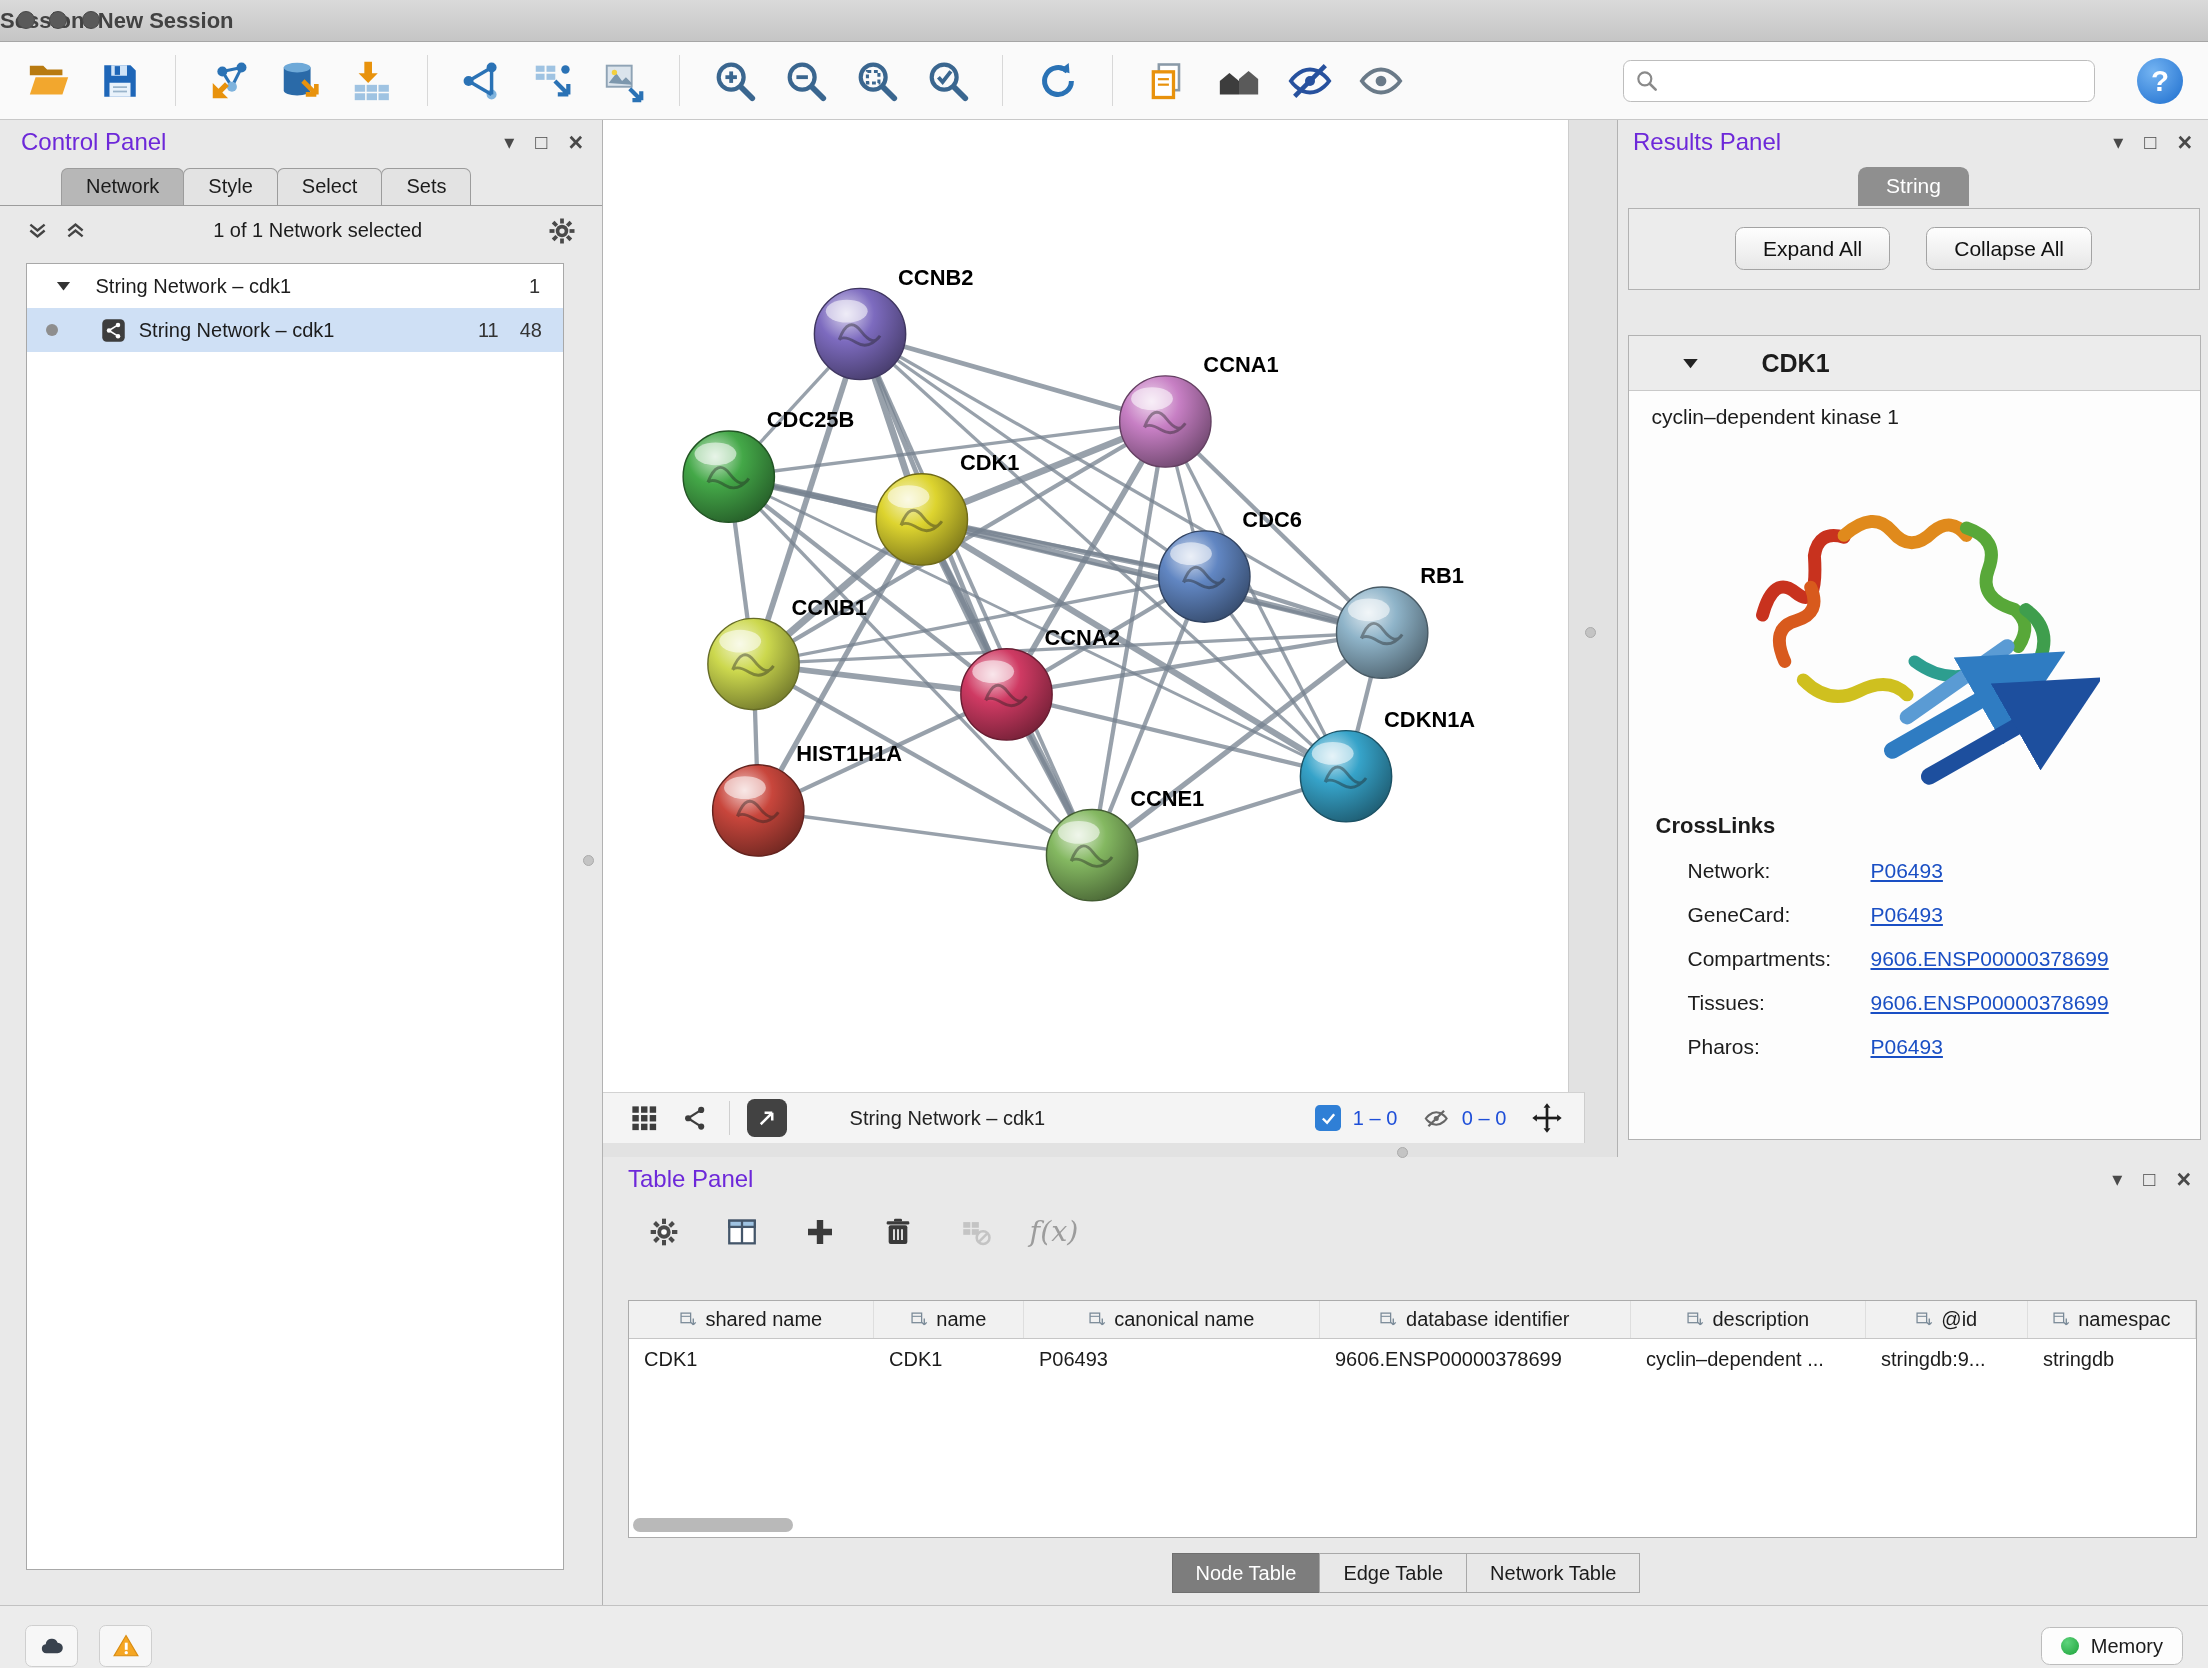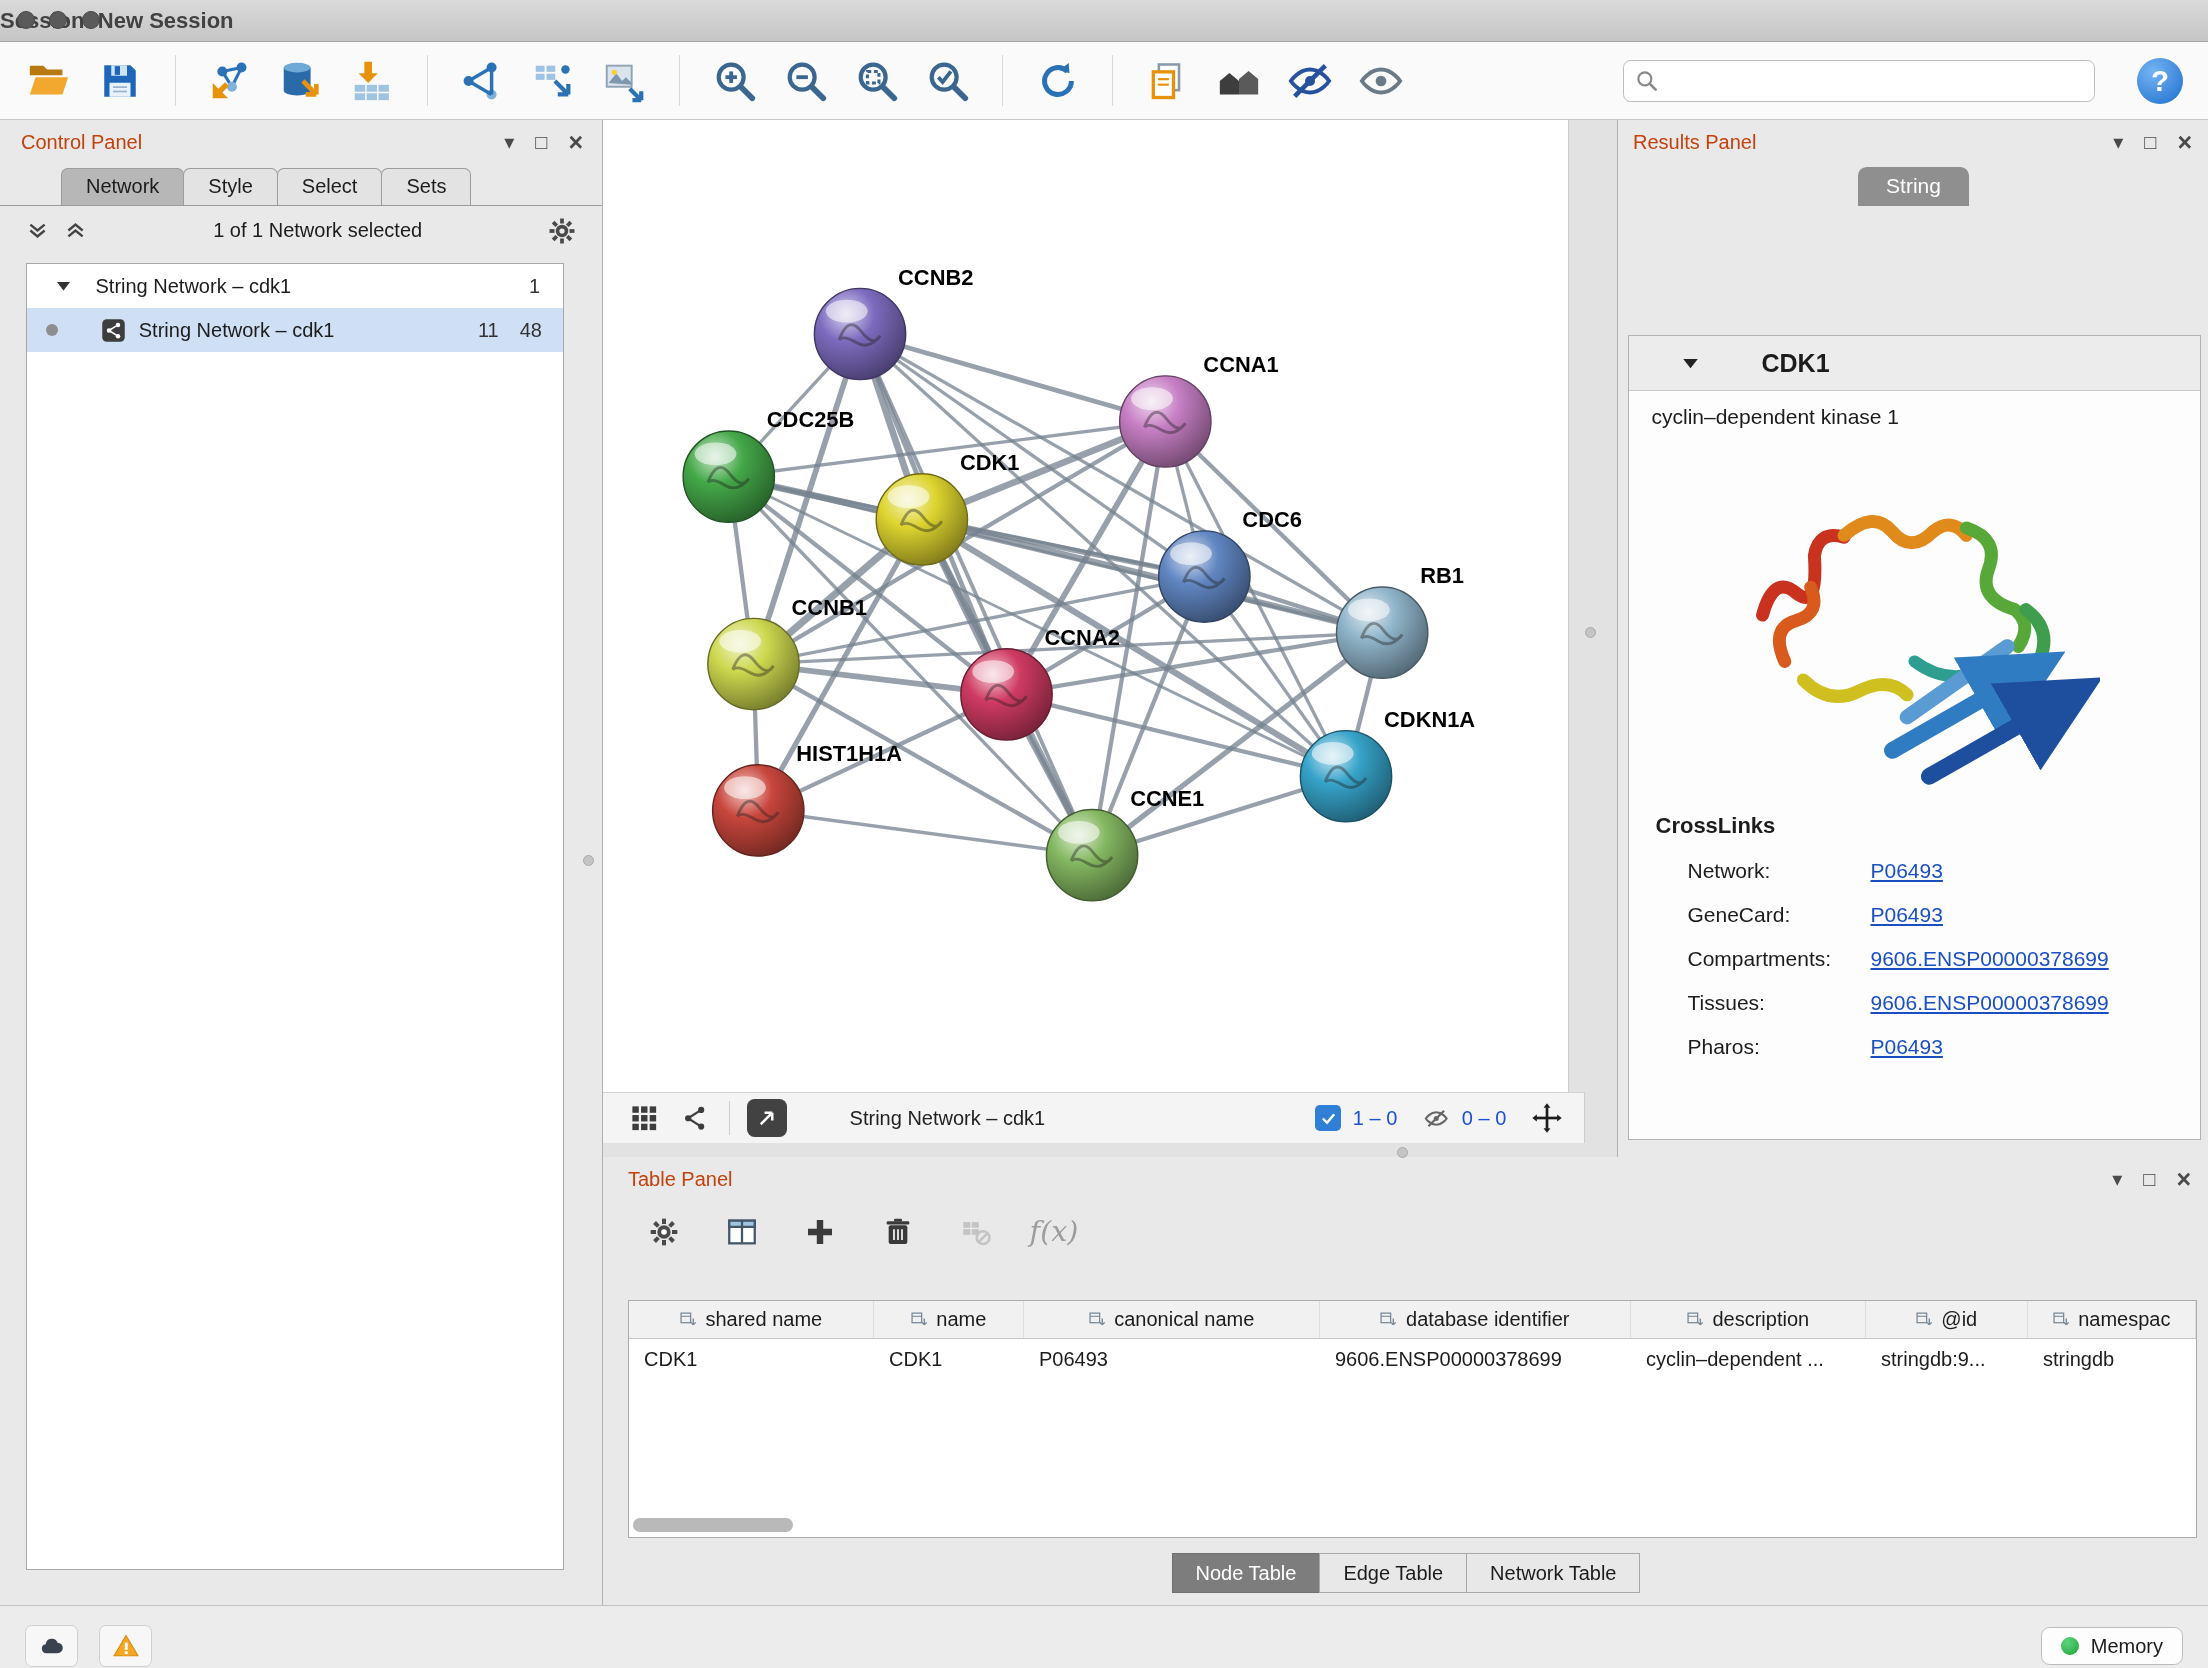--- a/index.html
+++ b/index.html
@@ -16,21 +16,21 @@
   
   .toolbar{position:absolute;left:0;top:42px;width:2208px;height:78px;background:#fafafa;border-bottom:1px solid #c8c8c8;display:flex;align-items:center;padding:0 25px;gap:23px}
   .tbtn{width:48px;height:48px;display:flex;align-items:center;justify-content:center;cursor:pointer}
   .tsep{width:1px;height:51px;background:#d8d8d8;margin:0 7.6px}
   .search-wrap{margin-left:auto;position:relative;margin-right:19px}
   .search-input{width:472px;height:42px;border:1px solid #bdbdbd;border-radius:7.6px;background:#fff;padding:0 13.3px 0 44px;font-size:20px;color:#333;outline:none;font-family:"Liberation Sans",sans-serif}
   .search-glyph{position:absolute;left:11.4px;top:8.6px}
   .help-btn{width:46px;height:46px;border-radius:50%;background:radial-gradient(circle at 35% 30%,#74b4f2,#1c6dce);color:#fff;font-size:29.5px;font-weight:bold;display:flex;align-items:center;justify-content:center;cursor:pointer}
 
   
-  .panel-title{font-size:20px;color:#c2410c}
+  .panel-title{font-size:24px;color:#6d28d9}
   .win-icons{margin-left:auto;display:flex;align-items:center;gap:21px;color:#4a4a4a}
   .win-icons .wi{font-size:20px;line-height:1;cursor:pointer}
   .win-icons .wi.x{font-size:25px;font-weight:bold}
 
   
   .control-panel{position:absolute;left:0;top:120px;width:603px;height:1486px;background:#e9e9e9;border-right:1px solid #b2b2b2}
   .cp-header{display:flex;align-items:center;height:44px;padding:0 19px 0 21px}
   .cp-tabs{display:flex;align-items:flex-end;height:42px;padding-left:61px;border-bottom:1px solid #9c9c9c}
   .cp-tab{padding:6.7px 24px;font-size:20px;border:1px solid #9c9c9c;border-bottom:none;background:#e3e3e3;border-radius:6.7px 6.7px 0 0;margin-right:-1px;cursor:pointer}
   .cp-tab.selected{background:#b7b7b7}
@@ -595,20 +595,24 @@
     <span class="panel-title">Results Panel</span>
     <span class="win-icons">
       <span class="wi">▾</span>
       <span class="wi">□</span>
       <span class="wi x">×</span>
     </span>
   </div>
   <div class="rp-tabrow">
     <div class="rp-tab">String</div>
   </div>
+  <div class="rp-box1">
+    <div class="rp-btn">Expand All</div>
+    <div class="rp-btn">Collapse All</div>
+  </div>
   <div class="rp-box2">
     <div class="rp-protein-header">
       <span>
         <svg width="17" height="12.4" viewBox="0 0 16 12">
             <path d="M1 2h14L8 11z" fill="#222"></path>
           </svg>
       </span>
       <span class="rp-protein-name">CDK1</span>
     </div>
     <div class="rp-desc">cyclin–dependent kinase 1</div>

